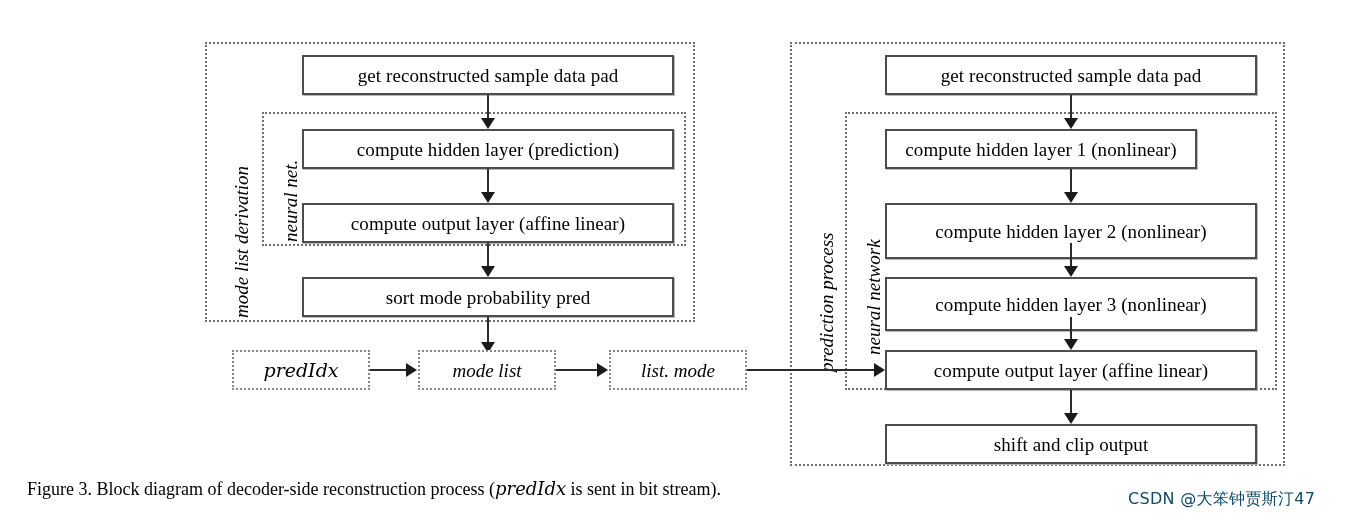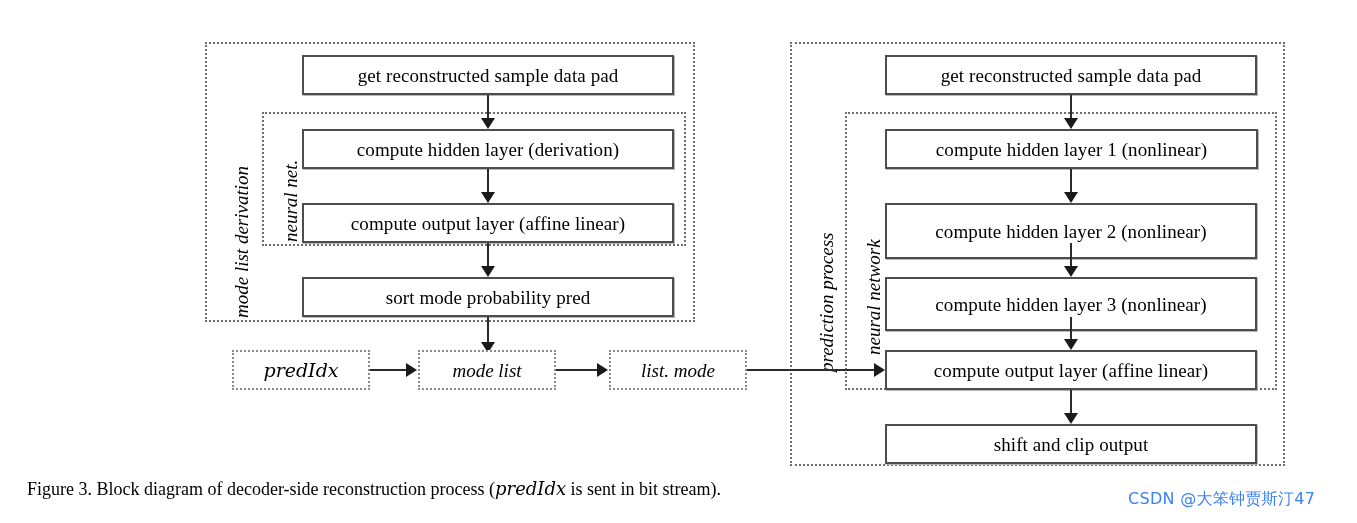--- a/index.html
+++ b/index.html
@@ -99,21 +99,21 @@
     font-style: italic;
   }
 
   
   .watermark {
     position: absolute;
     left: 1128px;
     top: 489px;
     font-family: "DejaVu Sans", sans-serif;
     font-size: 16px;
-    color: #3b82f6;
+    color: #0c4a6e;
     white-space: nowrap;
     letter-spacing: .3px;
   }
 </style>
 </head>
 <body>
 
 <div class="abs group" style="left:205px; top:42px; width:490px; height:280px;"></div>
 
 <div class="abs" style="left:232px; top:42px; width:24px; height:280px;">
@@ -124,21 +124,21 @@
 
 <div class="abs" style="left:281px; top:112px; width:22px; height:134px;">
   <div class="vlabel" style="position:absolute; left:0px; top:130px;">neural net.</div>
 </div>
 
 <div class="abs box" style="left:302px; top:55px; width:372px; height:40px;">
   <span>get reconstructed  sample data pad</span>
 </div>
 
 <div class="abs box" style="left:302px; top:129px; width:372px; height:40px;">
-  <span>compute hidden  layer (derivation)</span>
+  <span>compute hidden  layer (prediction)</span>
 </div>
 
 <div class="abs box" style="left:302px; top:203px; width:372px; height:40px;">
   <span>compute output layer (affine  linear)</span>
 </div>
 
 <div class="abs box" style="left:302px; top:277px; width:372px; height:40px;">
   <span>sort mode probability  pred</span>
 </div>
 
@@ -163,21 +163,21 @@
 <div class="abs group" style="left:845px; top:112px; width:432px; height:278px;"></div>
 
 <div class="abs" style="left:864px; top:112px; width:22px; height:278px;">
   <div class="vlabel" style="position:absolute; left:0px; top:243px;">neural network</div>
 </div>
 
 <div class="abs box" style="left:885px; top:55px; width:372px; height:40px;">
   <span>get reconstructed  sample data pad</span>
 </div>
 
-<div class="abs box" style="left:885px; top:129px; width:373px; height:40px;">
+<div class="abs box" style="left:885px; top:129px; width:312px; height:40px;">
   <span>compute hidden layer 1 (nonlinear)</span>
 </div>
 
 <div class="abs box" style="left:885px; top:203px; width:372px; height:56px;">
   <span>compute hidden layer 2 (nonlinear)</span>
 </div>
 
 <div class="abs box" style="left:885px; top:277px; width:372px; height:54px;">
   <span>compute hidden layer 3 (nonlinear)</span>
 </div>

